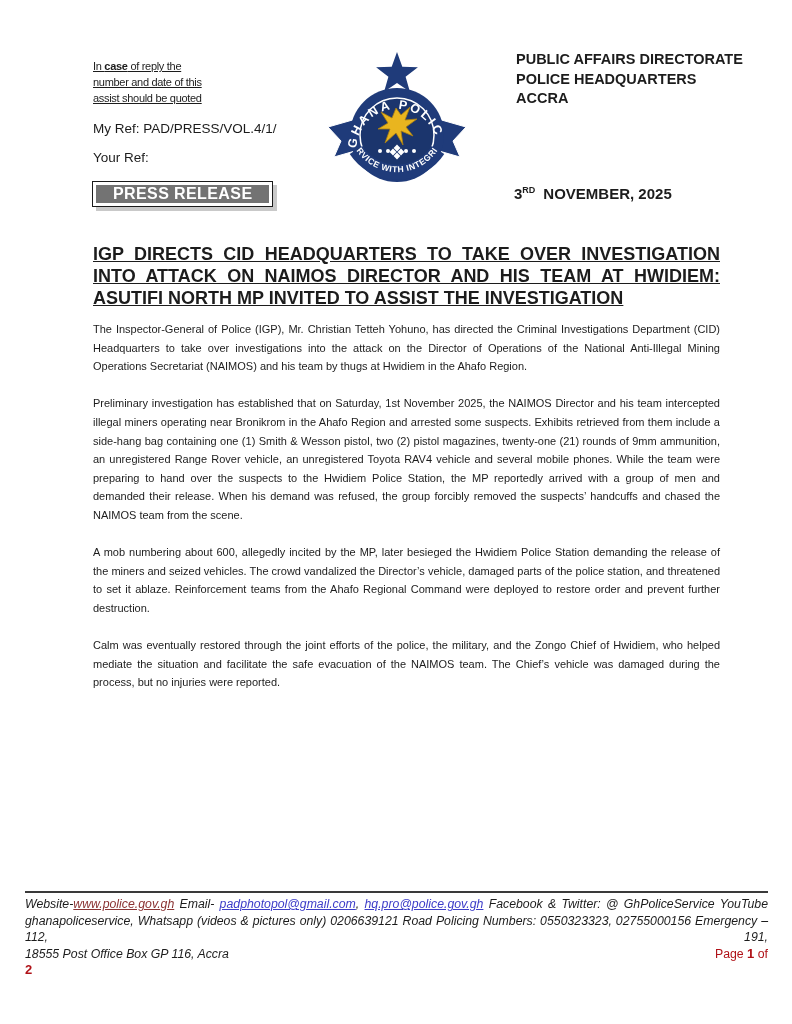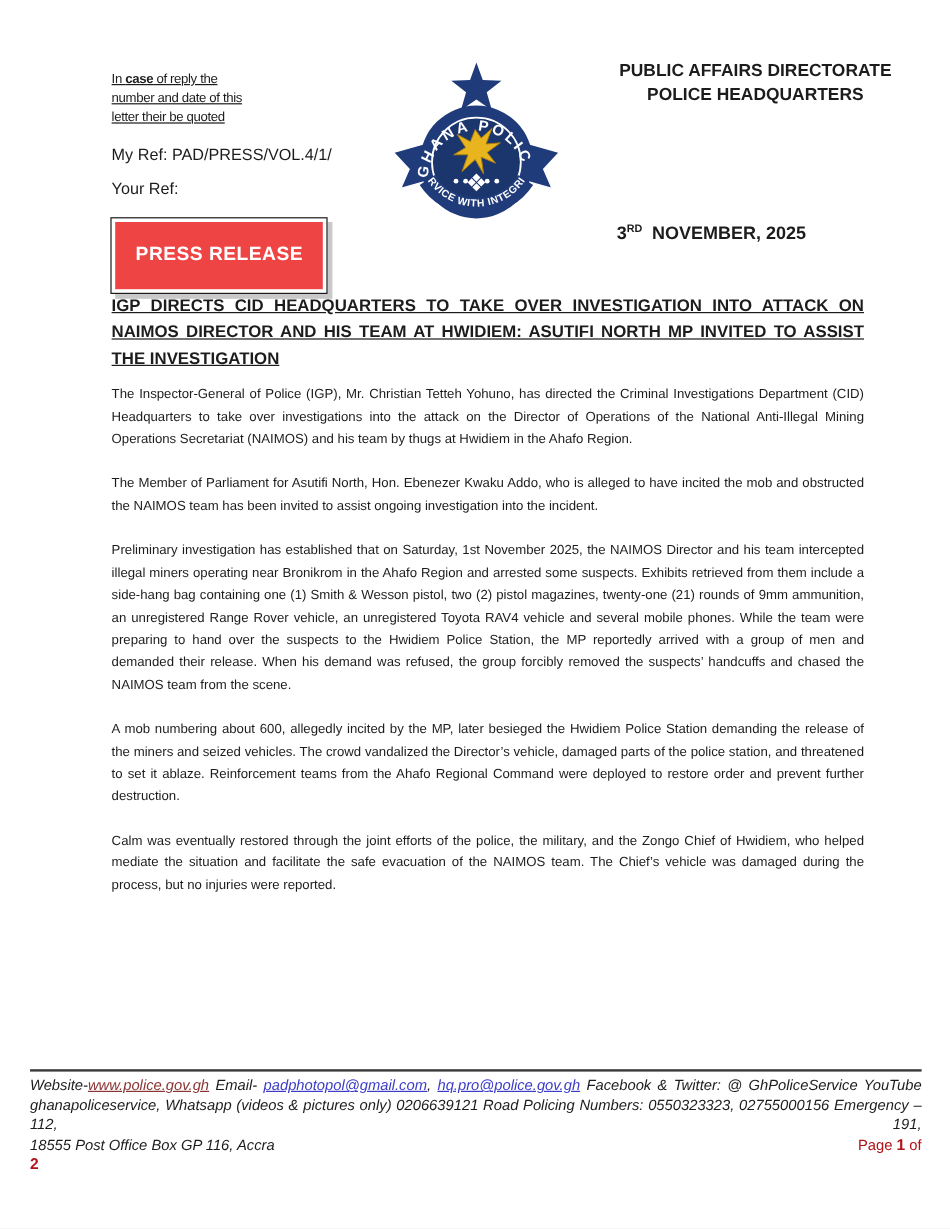--- a/index.html
+++ b/index.html
@@ -12,39 +12,39 @@
     position:relative; width:792px; height:1024px; margin:0 auto;
     background:#ffffff; color:var(--text);
     font-family:"Liberation Sans", sans-serif; overflow:hidden;
   }
   
   .reply-note{position:absolute; left:93px; top:58px; font-size:11px; line-height:16px; letter-spacing:-0.3px;}
   .reply-note .rn-line{text-decoration:underline;}
   .reply-note b{font-weight:bold;}
   .my-ref{position:absolute; left:93px; top:121px; font-size:13.5px;}
   .your-ref{position:absolute; left:93px; top:150px; font-size:13.5px;}
-  .directorate{position:absolute; left:516px; top:50px; font-weight:bold; font-size:14.5px; line-height:19.5px;text-align:center;}
+  .directorate{position:absolute; left:516px; top:50px; font-weight:bold; font-size:14.5px; line-height:19.5px;}
   .date-line{position:absolute; left:514px; top:137px; font-weight:bold; font-size:15px;margin-top:48px;}
   .date-line sup{font-size:9px; vertical-align:super;}
   .date-line .date-rest{margin-left:8px;}
   .logo{position:absolute; left:322px; top:50px; width:150px; height:155px;}
   
   .press-box-outer{
     position:absolute; left:92px; top:181px; display:inline-block;
     border:1px solid #1a1a1a; background:#fff; padding:3px;
     box-shadow:4px 4px 0 #c9c9c9;
   }
   .press-box-inner{
-    background:#ef4444; color:#fff; font-weight:bold; font-size:16px;
-    padding:19px 17px; letter-spacing:0.4px; white-space:nowrap;
+    background:#737373; color:#fff; font-weight:bold; font-size:16px;
+    padding:0 17px; letter-spacing:0.4px; white-space:nowrap;
   }
   
   .body{position:absolute; left:93px; top:243px; width:627px;}
   .headline{
-    font-size:14px; font-weight:bold; line-height:22px;
+    font-size:18px; font-weight:bold; line-height:22px;
     text-align:justify; text-decoration:underline; margin:0 0 11px 0;
   }
   .body p{
     font-size:11px; line-height:18.6px; text-align:justify;
     margin:0 0 18.6px 0;
   }
   
   .footer{
     position:absolute; left:25px; right:24px; top:891px;
     border-top:2px solid #3a3a3a; padding-top:3px;
@@ -60,21 +60,21 @@
   .page-total{color:var(--page-red); font-style:normal; font-weight:bold; font-size:13px;}
 </style>
 </head>
 <body>
 
 <div class="page">
 
   <div class="reply-note">
     <div class="rn-line"><span>In </span><b>case</b><span> of reply the</span></div>
     <div class="rn-line">number and date of this</div>
-    <div class="rn-line">letter their be quoted</div>
+    <div class="rn-line">assist should be quoted</div>
   </div>
 
   <div class="my-ref">My Ref: PAD/PRESS/VOL.4/1/</div>
   <div class="your-ref">Your Ref:</div>
 
   <div class="logo">
     <svg viewBox="0 0 150 155" width="150" height="155" aria-hidden="true">
 
       <polygon points="75,2 80.3,16.7 95.9,17.2 83.6,26.8 87.9,41.8 75,33 62.1,41.8 66.4,26.8 54.1,17.2 69.7,16.7" fill="#1f3b7a"></polygon>
 
@@ -108,32 +108,32 @@
       <path d="M 34,100 A 49,49 0 0 0 116,100" fill="none" stroke="#1f3b7a" stroke-width="15"></path>
       <text font-family="Liberation Sans, sans-serif" font-size="8.5" font-weight="bold" fill="#ffffff" letter-spacing="0.5">
         <textPath href="#mottoArc" startOffset="50%" text-anchor="middle">SERVICE   WITH   INTEGRITY</textPath>
       </text>
     </svg>
   </div>
 
   <div class="directorate">
     <div>PUBLIC AFFAIRS DIRECTORATE</div>
     <div>POLICE HEADQUARTERS</div>
+    <div>ACCRA</div>
   </div>
 
   <div class="date-line"><span>3</span><sup>RD</sup><span class="date-rest">NOVEMBER, 2025</span></div>
 
   <div class="press-box-outer">
     <div class="press-box-inner">PRESS RELEASE</div>
   </div>
 
   <div class="body">
     <h1 class="headline">IGP DIRECTS CID HEADQUARTERS TO TAKE OVER INVESTIGATION INTO ATTACK ON NAIMOS DIRECTOR AND HIS TEAM AT HWIDIEM: ASUTIFI NORTH MP INVITED TO ASSIST THE INVESTIGATION</h1>
     <p>The Inspector-General of Police (IGP), Mr. Christian Tetteh Yohuno, has directed the Criminal Investigations Department (CID) Headquarters to take over investigations into the attack on the Director of Operations of the National Anti-Illegal Mining Operations Secretariat (NAIMOS) and his team by thugs at Hwidiem in the Ahafo Region.</p>
-    <p>The Member of Parliament for Asutifi North, Hon. Ebenezer Kwaku Addo, who is alleged to have incited the mob and obstructed the NAIMOS team has been invited to assist ongoing investigation into the incident.</p>
     <p>Preliminary investigation has established that on Saturday, 1st November 2025, the NAIMOS Director and his team intercepted illegal miners operating near Bronikrom in the Ahafo Region and arrested some suspects. Exhibits retrieved from them include a side-hang bag containing one (1) Smith &amp; Wesson pistol, two (2) pistol magazines, twenty-one (21) rounds of 9mm ammunition, an unregistered Range Rover vehicle, an unregistered Toyota RAV4 vehicle and several mobile phones. While the team were preparing to hand over the suspects to the Hwidiem Police Station, the MP reportedly arrived with a group of men and demanded their release. When his demand was refused, the group forcibly removed the suspects’ handcuffs and chased the NAIMOS team from the scene.</p>
     <p>A mob numbering about 600, allegedly incited by the MP, later besieged the Hwidiem Police Station demanding the release of the miners and seized vehicles. The crowd vandalized the Director’s vehicle, damaged parts of the police station, and threatened to set it ablaze. Reinforcement teams from the Ahafo Regional Command were deployed to restore order and prevent further destruction.</p>
     <p>Calm was eventually restored through the joint efforts of the police, the military, and the Zongo Chief of Hwidiem, who helped mediate the situation and facilitate the safe evacuation of the NAIMOS team. The Chief’s vehicle was damaged during the process, but no injuries were reported.</p>
   </div>
 
   <div class="footer">
     <div class="f-line f-just"><span>Website-</span><a class="lnk maroon">www.police.gov.gh</a> <span>Email-</span> <a class="lnk blue">padphotopol@gmail.com</a><span>,</span> <a class="lnk blue">hq.pro@police.gov.gh</a> <span>Facebook &amp; Twitter: @ GhPoliceService YouTube</span></div>
     <div class="f-line f-just">ghanapoliceservice, Whatsapp (videos &amp; pictures only) 0206639121 Road Policing Numbers: 0550323323, 02755000156 Emergency – 112, 191,</div>
     <div class="f-line f-row">
       <span>18555 Post Office Box GP 116, Accra</span>

